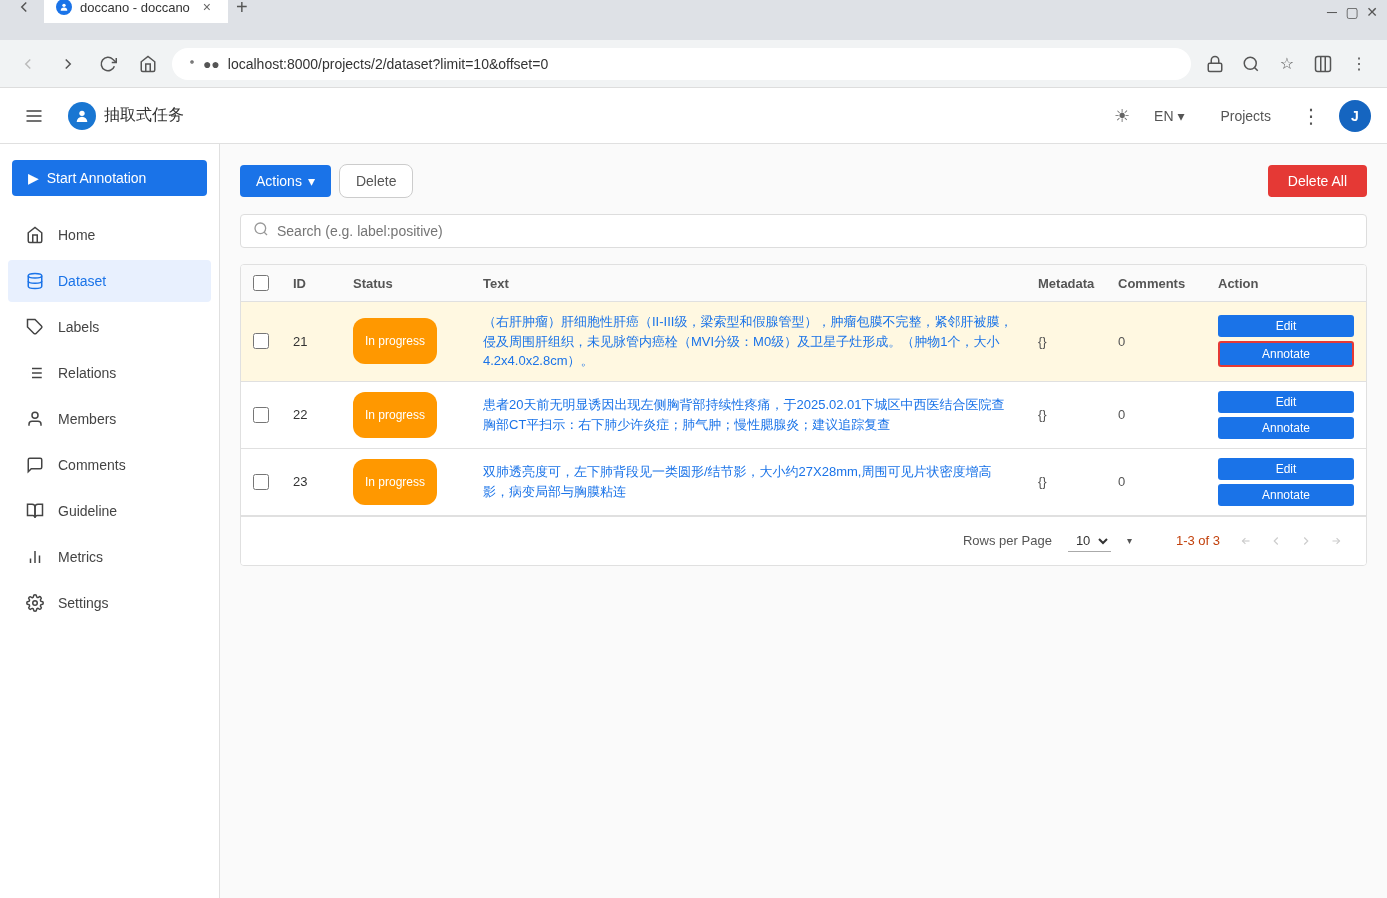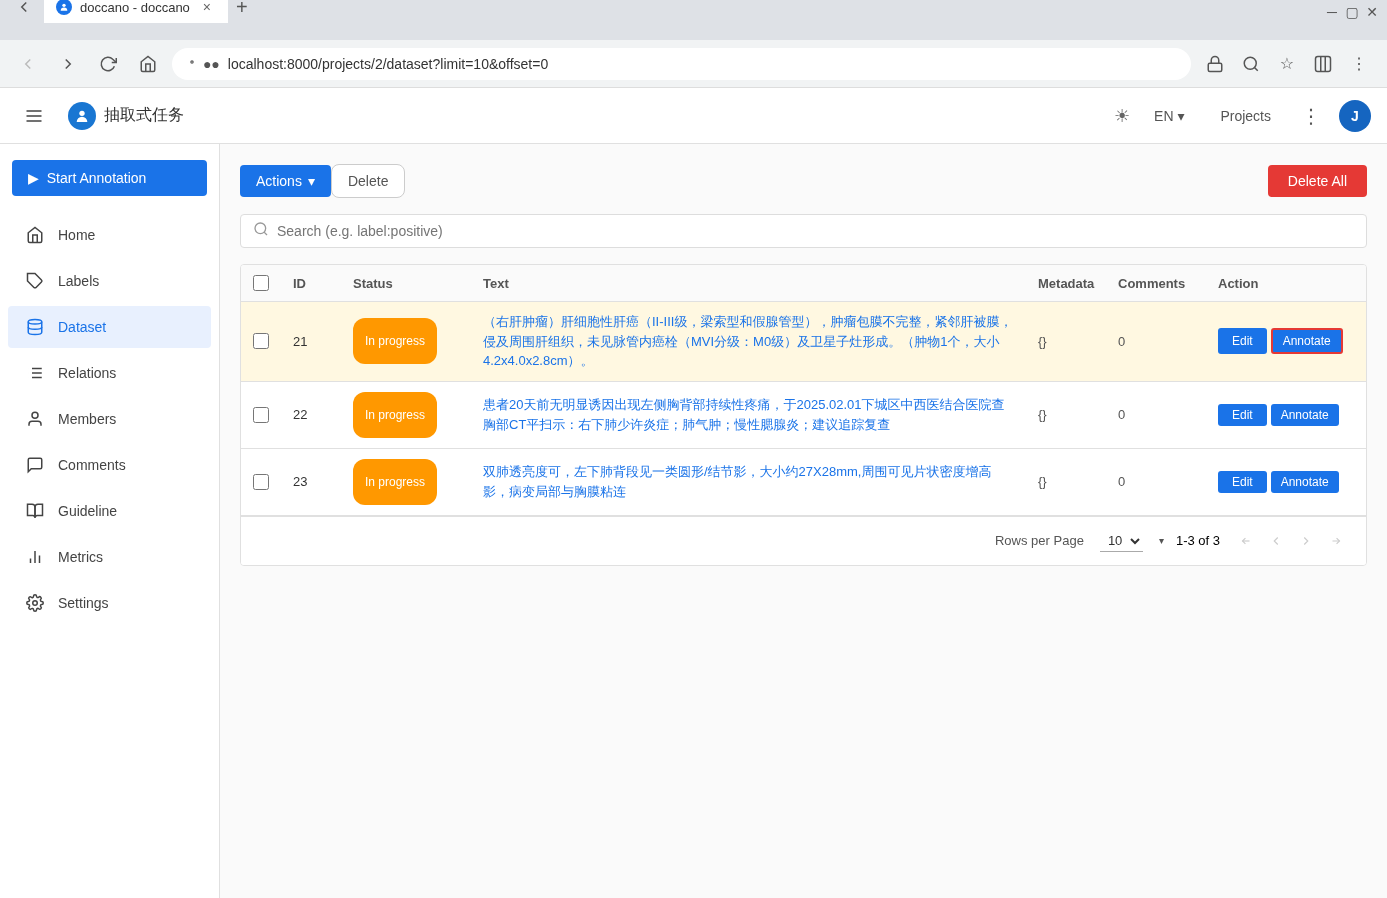--- a/index.html
+++ b/index.html
@@ -40,51 +40,51 @@
     .sidebar-item { display: flex; align-items: center; gap: 12px; padding: 10px 16px; cursor: pointer; color: #444; border-radius: 4px; margin: 2px 8px; }
     .sidebar-item.active { background: #e8f0fe; color: #1a73e8; }
     .sidebar-item-icon { width: 22px; height: 22px; display: flex; align-items: center; justify-content: center; flex-shrink: 0; }
     .sidebar-item-label { font-size: 14px; }
     .start-annotation-btn { margin: 8px 12px 16px; background: #1a73e8; color: white; border: none; border-radius: 4px; padding: 10px 16px; font-size: 14px; cursor: pointer; display: flex; align-items: center; gap: 8px; width: calc(100% - 24px); }
 
     
     .main-content { flex: 1; padding: 20px; overflow-y: auto; background: #fafafa; }
 
     
-    .toolbar { display: flex; align-items: center; margin-bottom: 16px; }
+    .toolbar { display: flex; align-items: center; margin-bottom: 16px; gap: 8px; }
     .btn-actions { background: #1a73e8; color: white; border: none; border-radius: 4px; padding: 8px 16px; font-size: 14px; cursor: pointer; display: flex; align-items: center; gap: 6px; }
     .btn-delete { background: #fff; color: #555; border: 1px solid #ccc; border-radius: 8px; padding: 8px 16px; font-size: 14px; cursor: pointer; }
     .btn-delete-all { background: #e53935; color: white; border: none; border-radius: 4px; padding: 8px 20px; font-size: 14px; cursor: pointer; margin-left: auto; }
 
     
     .search-bar { display: flex; align-items: center; border: 1px solid #ddd; border-radius: 4px; padding: 6px 12px; gap: 8px; background: #fff; margin-bottom: 16px; }
     .search-bar input { border: none; outline: none; font-size: 14px; color: #666; flex: 1; width: 400px; }
     .search-icon { color: #999; font-size: 16px; }
 
     
     .dataset-table { background: #fff; border: 1px solid #e0e0e0; border-radius: 4px; overflow: hidden; }
     .table-header { display: grid; grid-template-columns: 40px 60px 130px 1fr 80px 100px 160px; background: #fafafa; border-bottom: 1px solid #e0e0e0; padding: 10px 0; }
     .table-header-cell { padding: 0 12px; font-weight: 600; font-size: 13px; color: #555; display: flex; align-items: center; }
     .table-row { display: grid; grid-template-columns: 40px 60px 130px 1fr 80px 100px 160px; border-bottom: 1px solid #e0e0e0; align-items: center; min-height: 64px; }
     .table-row:last-child { border-bottom: none; }
     .table-cell { padding: 10px 12px; font-size: 13px; color: #333; display: flex; align-items: center; }
     .table-cell.text-cell { color: #1a73e8; font-size: 13px; line-height: 1.5; display: block; padding: 10px 12px; }
     .status-badge { padding: 16px 12px; border-radius: 12px; font-size: 12px; font-weight: 500; white-space: nowrap; }
     .status-in-progress { background: #ff9800; color: white; }
     .checkbox { width: 16px; height: 16px; border: 1px solid #aaa; border-radius: 3px; cursor: pointer; }
-    .action-buttons { display: flex; flex-direction: row; gap: 4px; padding: 8px 12px; }
+    .action-buttons { display: flex; flex-direction: column; gap: 4px; padding: 8px 12px; }
     .btn-edit { background: #1a73e8; color: white; border: none; border-radius: 3px; padding: 4px 14px; font-size: 12px; cursor: pointer; }
     .btn-annotate { background: #1a73e8; color: white; border: none; border-radius: 3px; padding: 4px 10px; font-size: 12px; cursor: pointer; }
     .btn-annotate.highlighted { border: 2px solid #e53935; }
 
     
     .pagination { display: flex; align-items: center; justify-content: flex-end; padding: 10px 16px; gap: 12px; border-top: 1px solid #e0e0e0; background: #fff; font-size: 13px; color: #555; }
     .pagination-rows { display: flex; align-items: center; gap: 16px; }
     .pagination-select { border: none; border-bottom: 1px solid #aaa; background: none; font-size: 13px; padding: 2px 4px; cursor: pointer; color: #333; }
-    .pagination-info { font-size: 13px; color: #000000; }
+    .pagination-info { font-size: 13px; color: #c2410c; margin-left: 32px; }
     .pagination-nav { display: flex; gap: 2px; }
     .page-btn { width: 28px; height: 28px; border: none; background: none; cursor: pointer; color: #555; display: flex; align-items: center; justify-content: center; border-radius: 4px; font-size: 16px; }
     .page-btn.disabled { color: #ccc; cursor: default; }
     .metadata-cell { text-align: center; color: #555; font-size: 13px; }
 
     .sun-icon { font-size: 18px; color: #666; }
   </style>
 </head>
 <body>
 
@@ -216,39 +216,39 @@
         <div class="sidebar-item">
           <span class="sidebar-item-icon">
             <svg width="18" height="18" viewBox="0 0 24 24" fill="none" stroke="currentColor" stroke-width="2">
                 <path d="M3 9l9-7 9 7v11a2 2 0 0 1-2 2H5a2 2 0 0 1-2-2z"></path>
                 <polyline points="9 22 9 12 15 12 15 22"></polyline>
               </svg>
           </span>
           <span class="sidebar-item-label">Home</span>
         </div>
 
-        <div class="sidebar-item">
-          <span class="sidebar-item-icon">
-            <svg width="18" height="18" viewBox="0 0 24 24" fill="none" stroke="currentColor" stroke-width="2">
-                <path d="M20.59 13.41l-7.17 7.17a2 2 0 0 1-2.83 0L2 12V2h10l8.59 8.59a2 2 0 0 1 0 2.82z"></path>
-                <line x1="7" y1="7" x2="7.01" y2="7"></line>
-              </svg>
-          </span>
-          <span class="sidebar-item-label">Labels</span>
-        </div>
-
         <div class="sidebar-item active">
           <span class="sidebar-item-icon">
             <svg width="18" height="18" viewBox="0 0 24 24" fill="none" stroke="currentColor" stroke-width="2">
                 <ellipse cx="12" cy="5" rx="9" ry="3"></ellipse>
                 <path d="M21 12c0 1.66-4 3-9 3s-9-1.34-9-3"></path>
                 <path d="M3 5v14c0 1.66 4 3 9 3s9-1.34 9-3V5"></path>
               </svg>
           </span>
           <span class="sidebar-item-label">Dataset</span>
+        </div>
+
+        <div class="sidebar-item">
+          <span class="sidebar-item-icon">
+            <svg width="18" height="18" viewBox="0 0 24 24" fill="none" stroke="currentColor" stroke-width="2">
+                <path d="M20.59 13.41l-7.17 7.17a2 2 0 0 1-2.83 0L2 12V2h10l8.59 8.59a2 2 0 0 1 0 2.82z"></path>
+                <line x1="7" y1="7" x2="7.01" y2="7"></line>
+              </svg>
+          </span>
+          <span class="sidebar-item-label">Labels</span>
         </div>
 
         <div class="sidebar-item">
           <span class="sidebar-item-icon">
             <svg width="18" height="18" viewBox="0 0 24 24" fill="none" stroke="currentColor" stroke-width="2">
                 <line x1="8" y1="6" x2="21" y2="6"></line>
                 <line x1="8" y1="12" x2="21" y2="12"></line>
                 <line x1="8" y1="18" x2="21" y2="18"></line>
                 <line x1="3" y1="6" x2="3.01" y2="6"></line>
                 <line x1="3" y1="12" x2="3.01" y2="12"></line>

